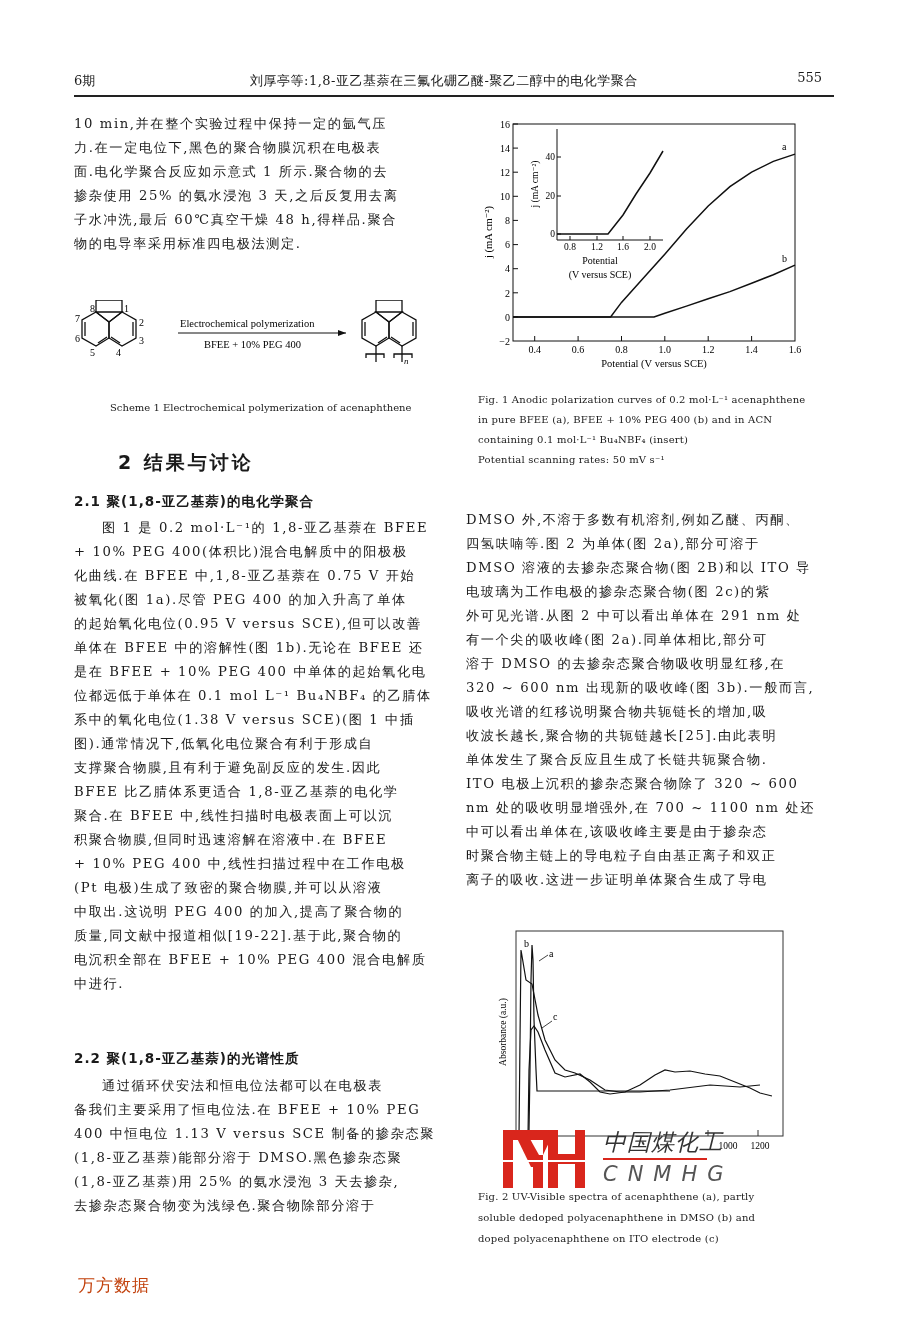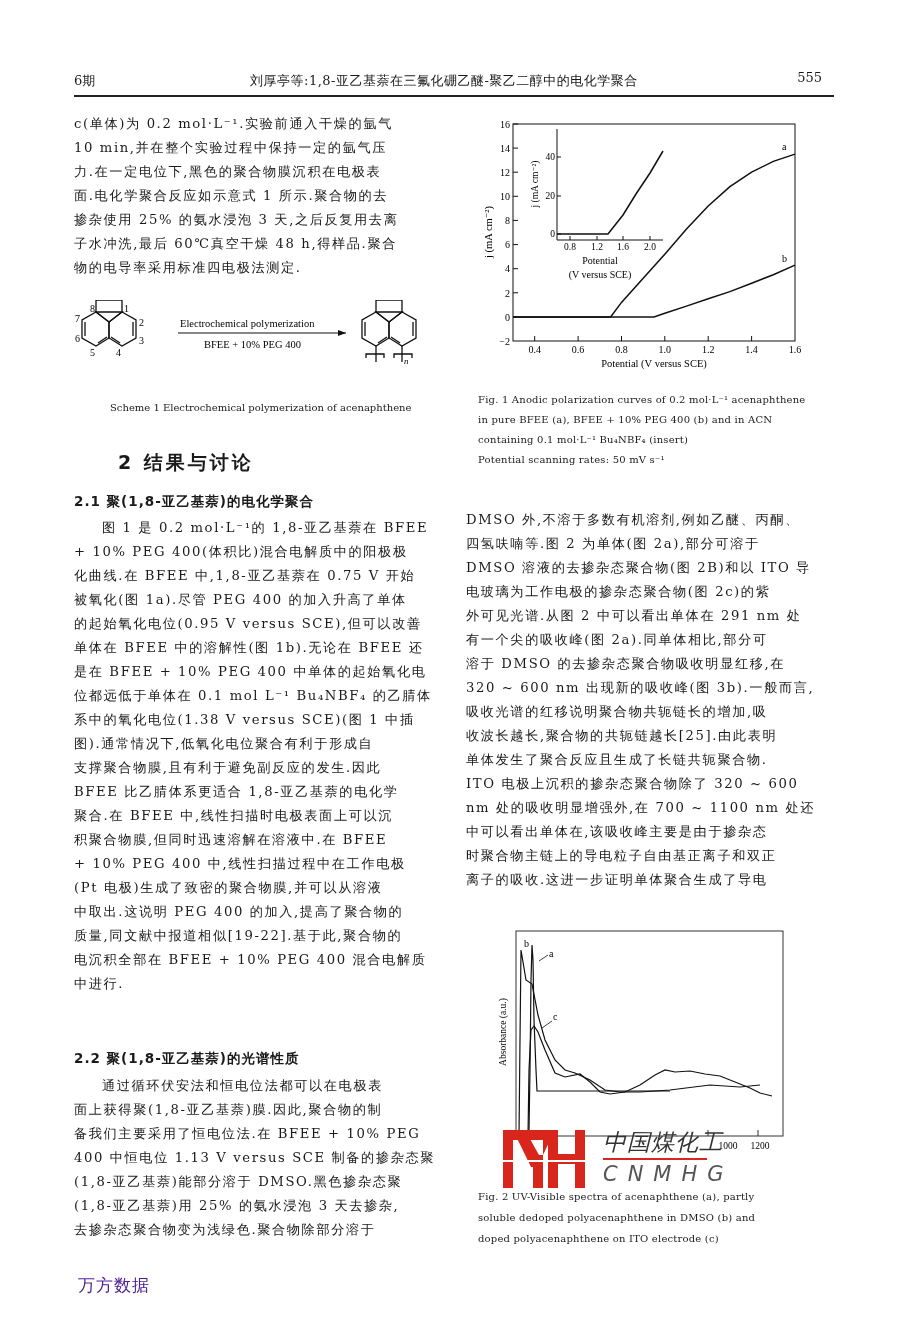--- a/index.html
+++ b/index.html
@@ -16,36 +16,35 @@
   .indent { text-indent: 28px; }
   .left-col { left: 74px; width: 362px; }
   .right-col { left: 466px; width: 362px; }
   .sec-title { font-family: "DejaVu Sans", "Liberation Sans", sans-serif; font-weight: bold;
                font-size: 19px; letter-spacing: 3px; margin-left: 44px; }
   .sub-title { font-family: "DejaVu Sans", "Liberation Sans", sans-serif; font-weight: bold;
                font-size: 13.5px; letter-spacing: 1px; }
   .caption { font-size: 10px; line-height: 20px; letter-spacing: 0.2px; }
   .scheme-cap { font-size: 10px; }
   .footer-mark { left: 78px; top: 1274px; font-family: "DejaVu Sans", "Liberation Sans", sans-serif;
-                 font-size: 17px; color: #4c1d95; letter-spacing: 1px; }
+                 font-size: 17px; color: #c2410c; letter-spacing: 1px; }
   svg text { font-family: "Liberation Serif", "DejaVu Serif", serif; }
   .logo-cn { font-family: "DejaVu Sans", "Liberation Sans", sans-serif; font-style: italic; }
 </style>
 </head>
 <body>
 
 <div class="abs header">
   <span class="left">6期</span>
   <span class="center">刘厚亭等:1,8-亚乙基萘在三氟化硼乙醚-聚乙二醇中的电化学聚合</span>
   <span class="right">555</span>
 </div>
 <div class="abs header-rule"></div>
 
 <div class="abs col left-col" style="top:112px;">
-  <p>c(单体)为 0.2 mol·L⁻¹.实验前通入干燥的氩气</p>
   <p>10 min,并在整个实验过程中保持一定的氩气压</p>
   <p>力.在一定电位下,黑色的聚合物膜沉积在电极表</p>
   <p>面.电化学聚合反应如示意式 1 所示.聚合物的去</p>
   <p>掺杂使用 25% 的氨水浸泡 3 天,之后反复用去离</p>
   <p>子水冲洗,最后 60℃真空干燥 48 h,得样品.聚合</p>
   <p>物的电导率采用标准四电极法测定.</p>
 </div>
 
 <div class="abs" style="left:74px; top:300px; width:362px; height:90px;">
   <svg width="362" height="90" viewBox="0 0 362 90">
@@ -115,21 +114,20 @@
   <p>(Pt 电极)生成了致密的聚合物膜,并可以从溶液</p>
   <p>中取出.这说明 PEG 400 的加入,提高了聚合物的</p>
   <p>质量,同文献中报道相似[19-22].基于此,聚合物的</p>
   <p>电沉积全部在 BFEE + 10% PEG 400 混合电解质</p>
   <p>中进行.</p>
 </div>
 
 <div class="abs sub-title" style="left:74px; top:1050px;">2.2   聚(1,8-亚乙基萘)的光谱性质</div>
 <div class="abs col left-col" style="top:1074px;">
   <p class="indent">通过循环伏安法和恒电位法都可以在电极表</p>
-  <p>面上获得聚(1,8-亚乙基萘)膜.因此,聚合物的制</p>
   <p>备我们主要采用了恒电位法.在 BFEE + 10% PEG</p>
   <p>400 中恒电位 1.13 V versus SCE 制备的掺杂态聚</p>
   <p>(1,8-亚乙基萘)能部分溶于 DMSO.黑色掺杂态聚</p>
   <p>(1,8-亚乙基萘)用 25% 的氨水浸泡 3 天去掺杂,</p>
   <p>去掺杂态聚合物变为浅绿色.聚合物除部分溶于</p>
 </div>
 
 <div class="abs" style="left:460px; top:112px; width:360px; height:270px;">
   <svg width="360" height="270" viewBox="0 0 360 270">
 

